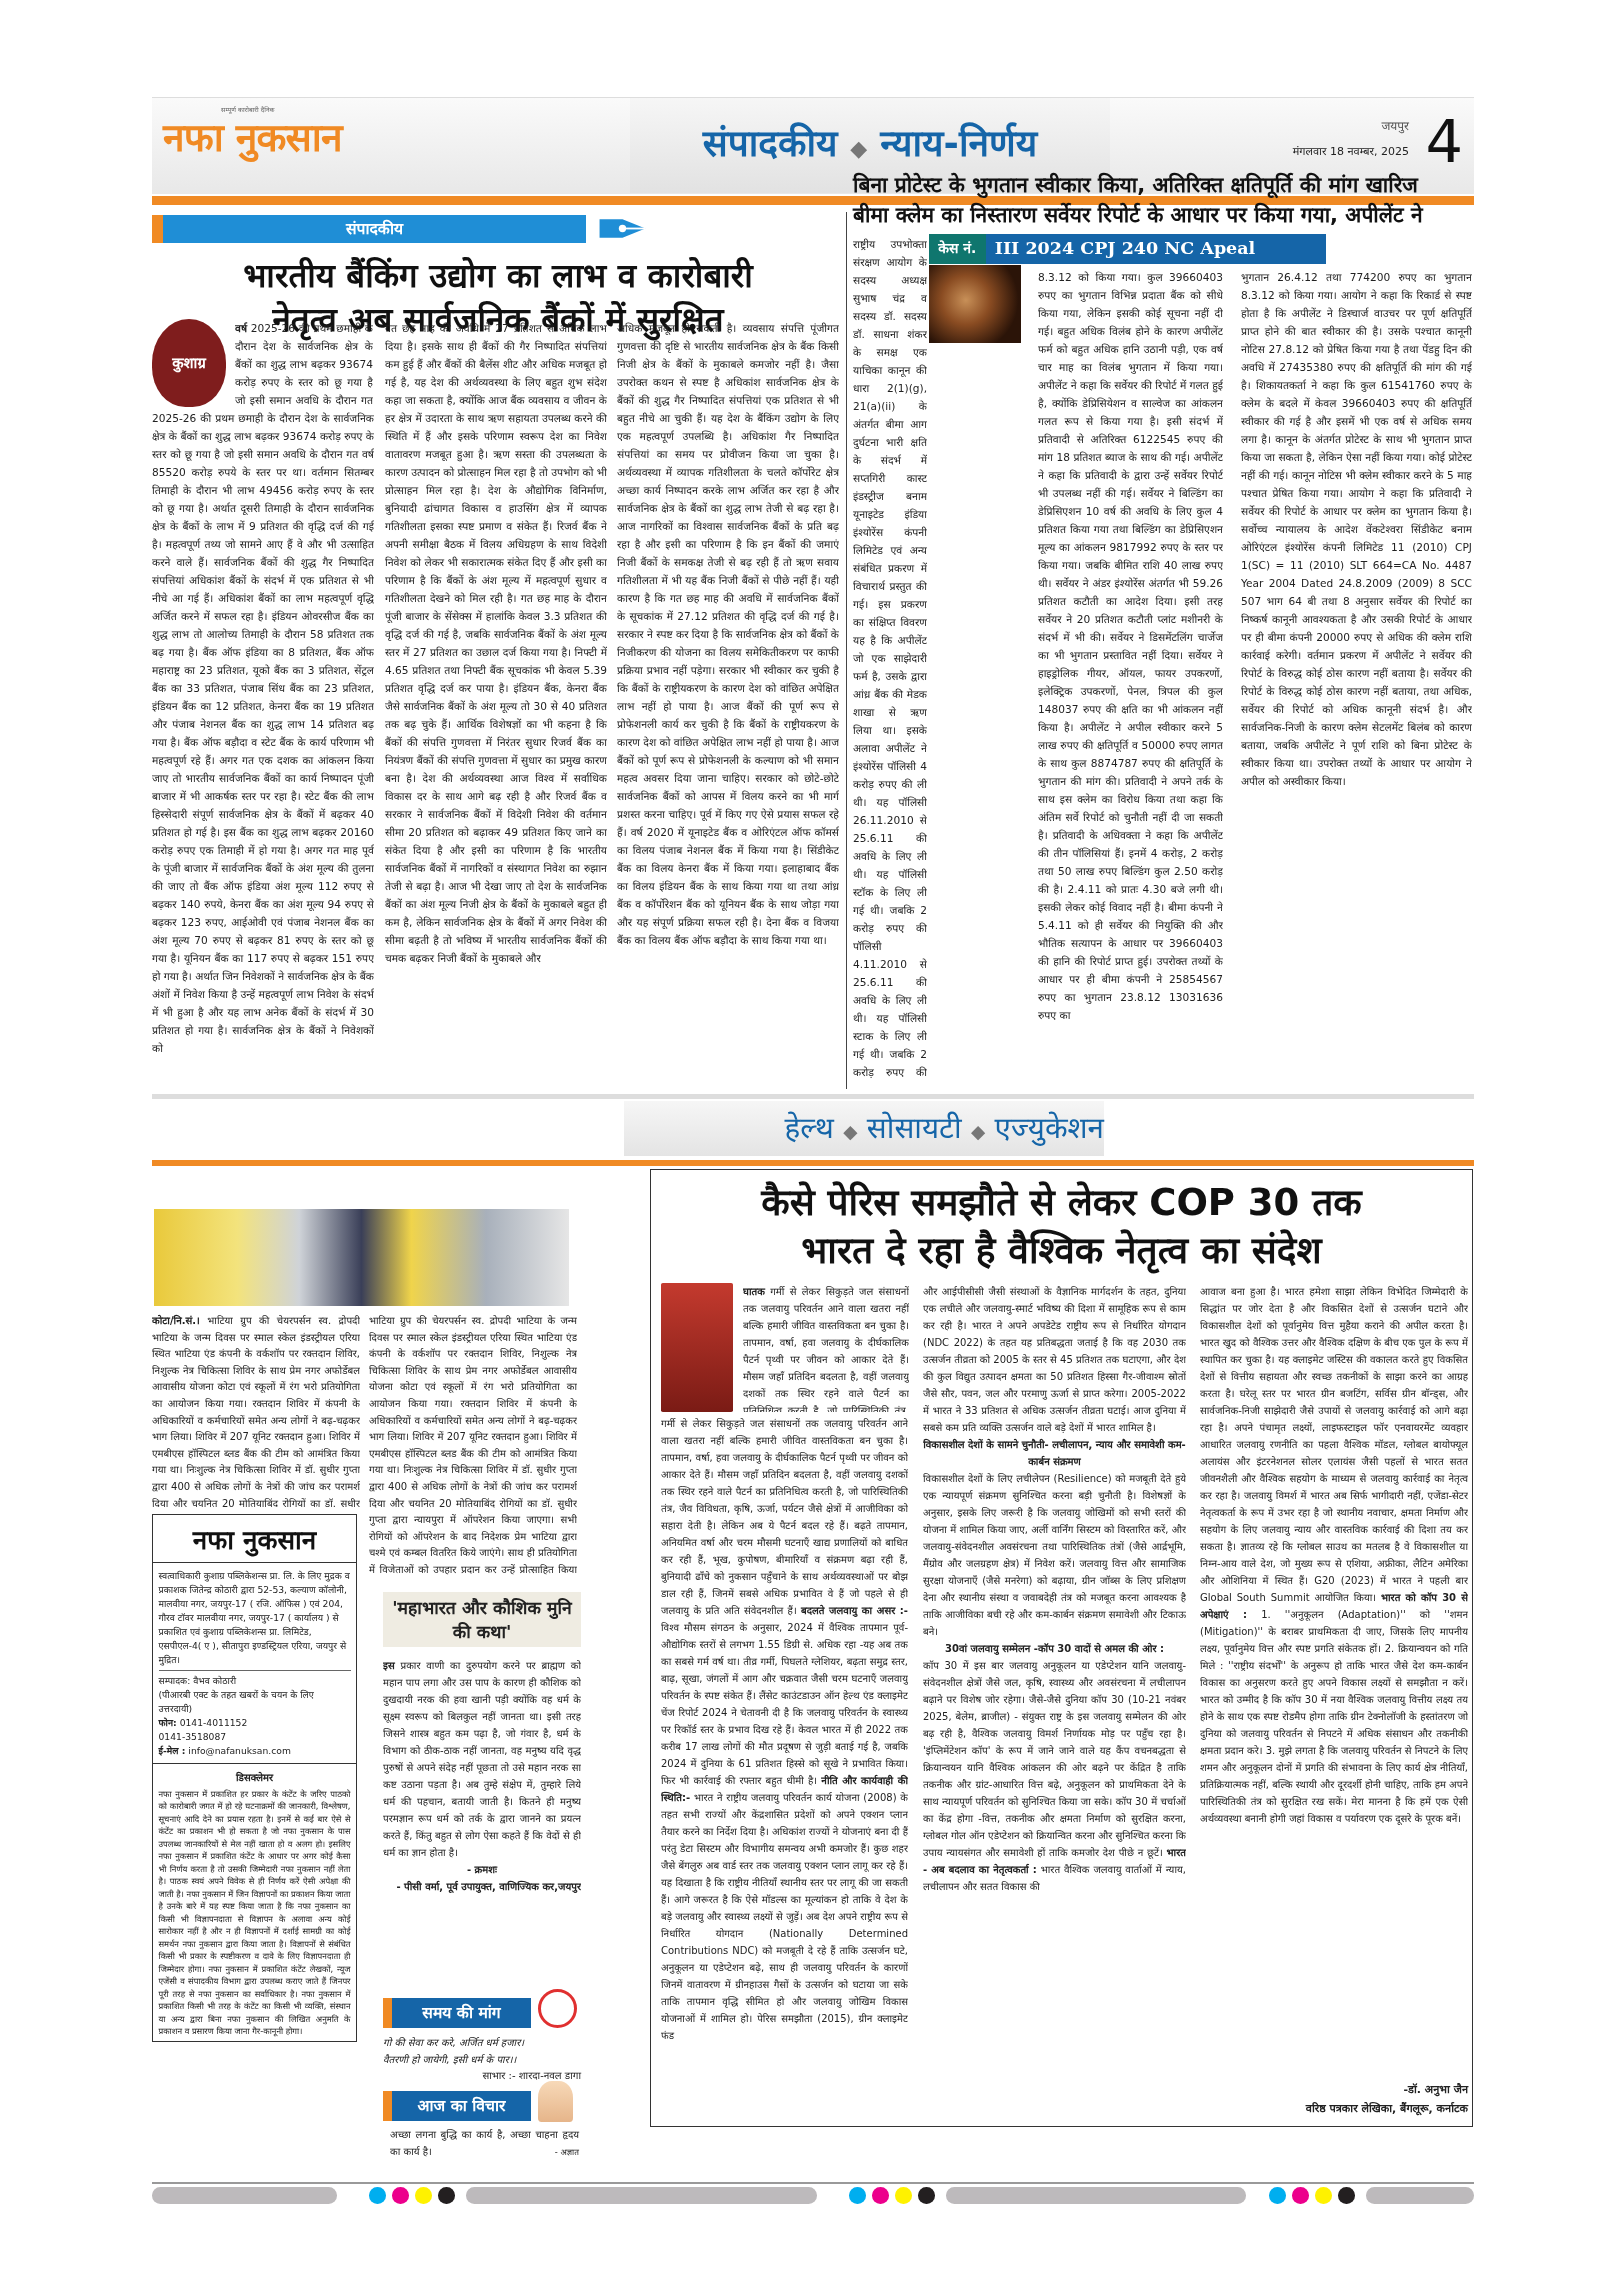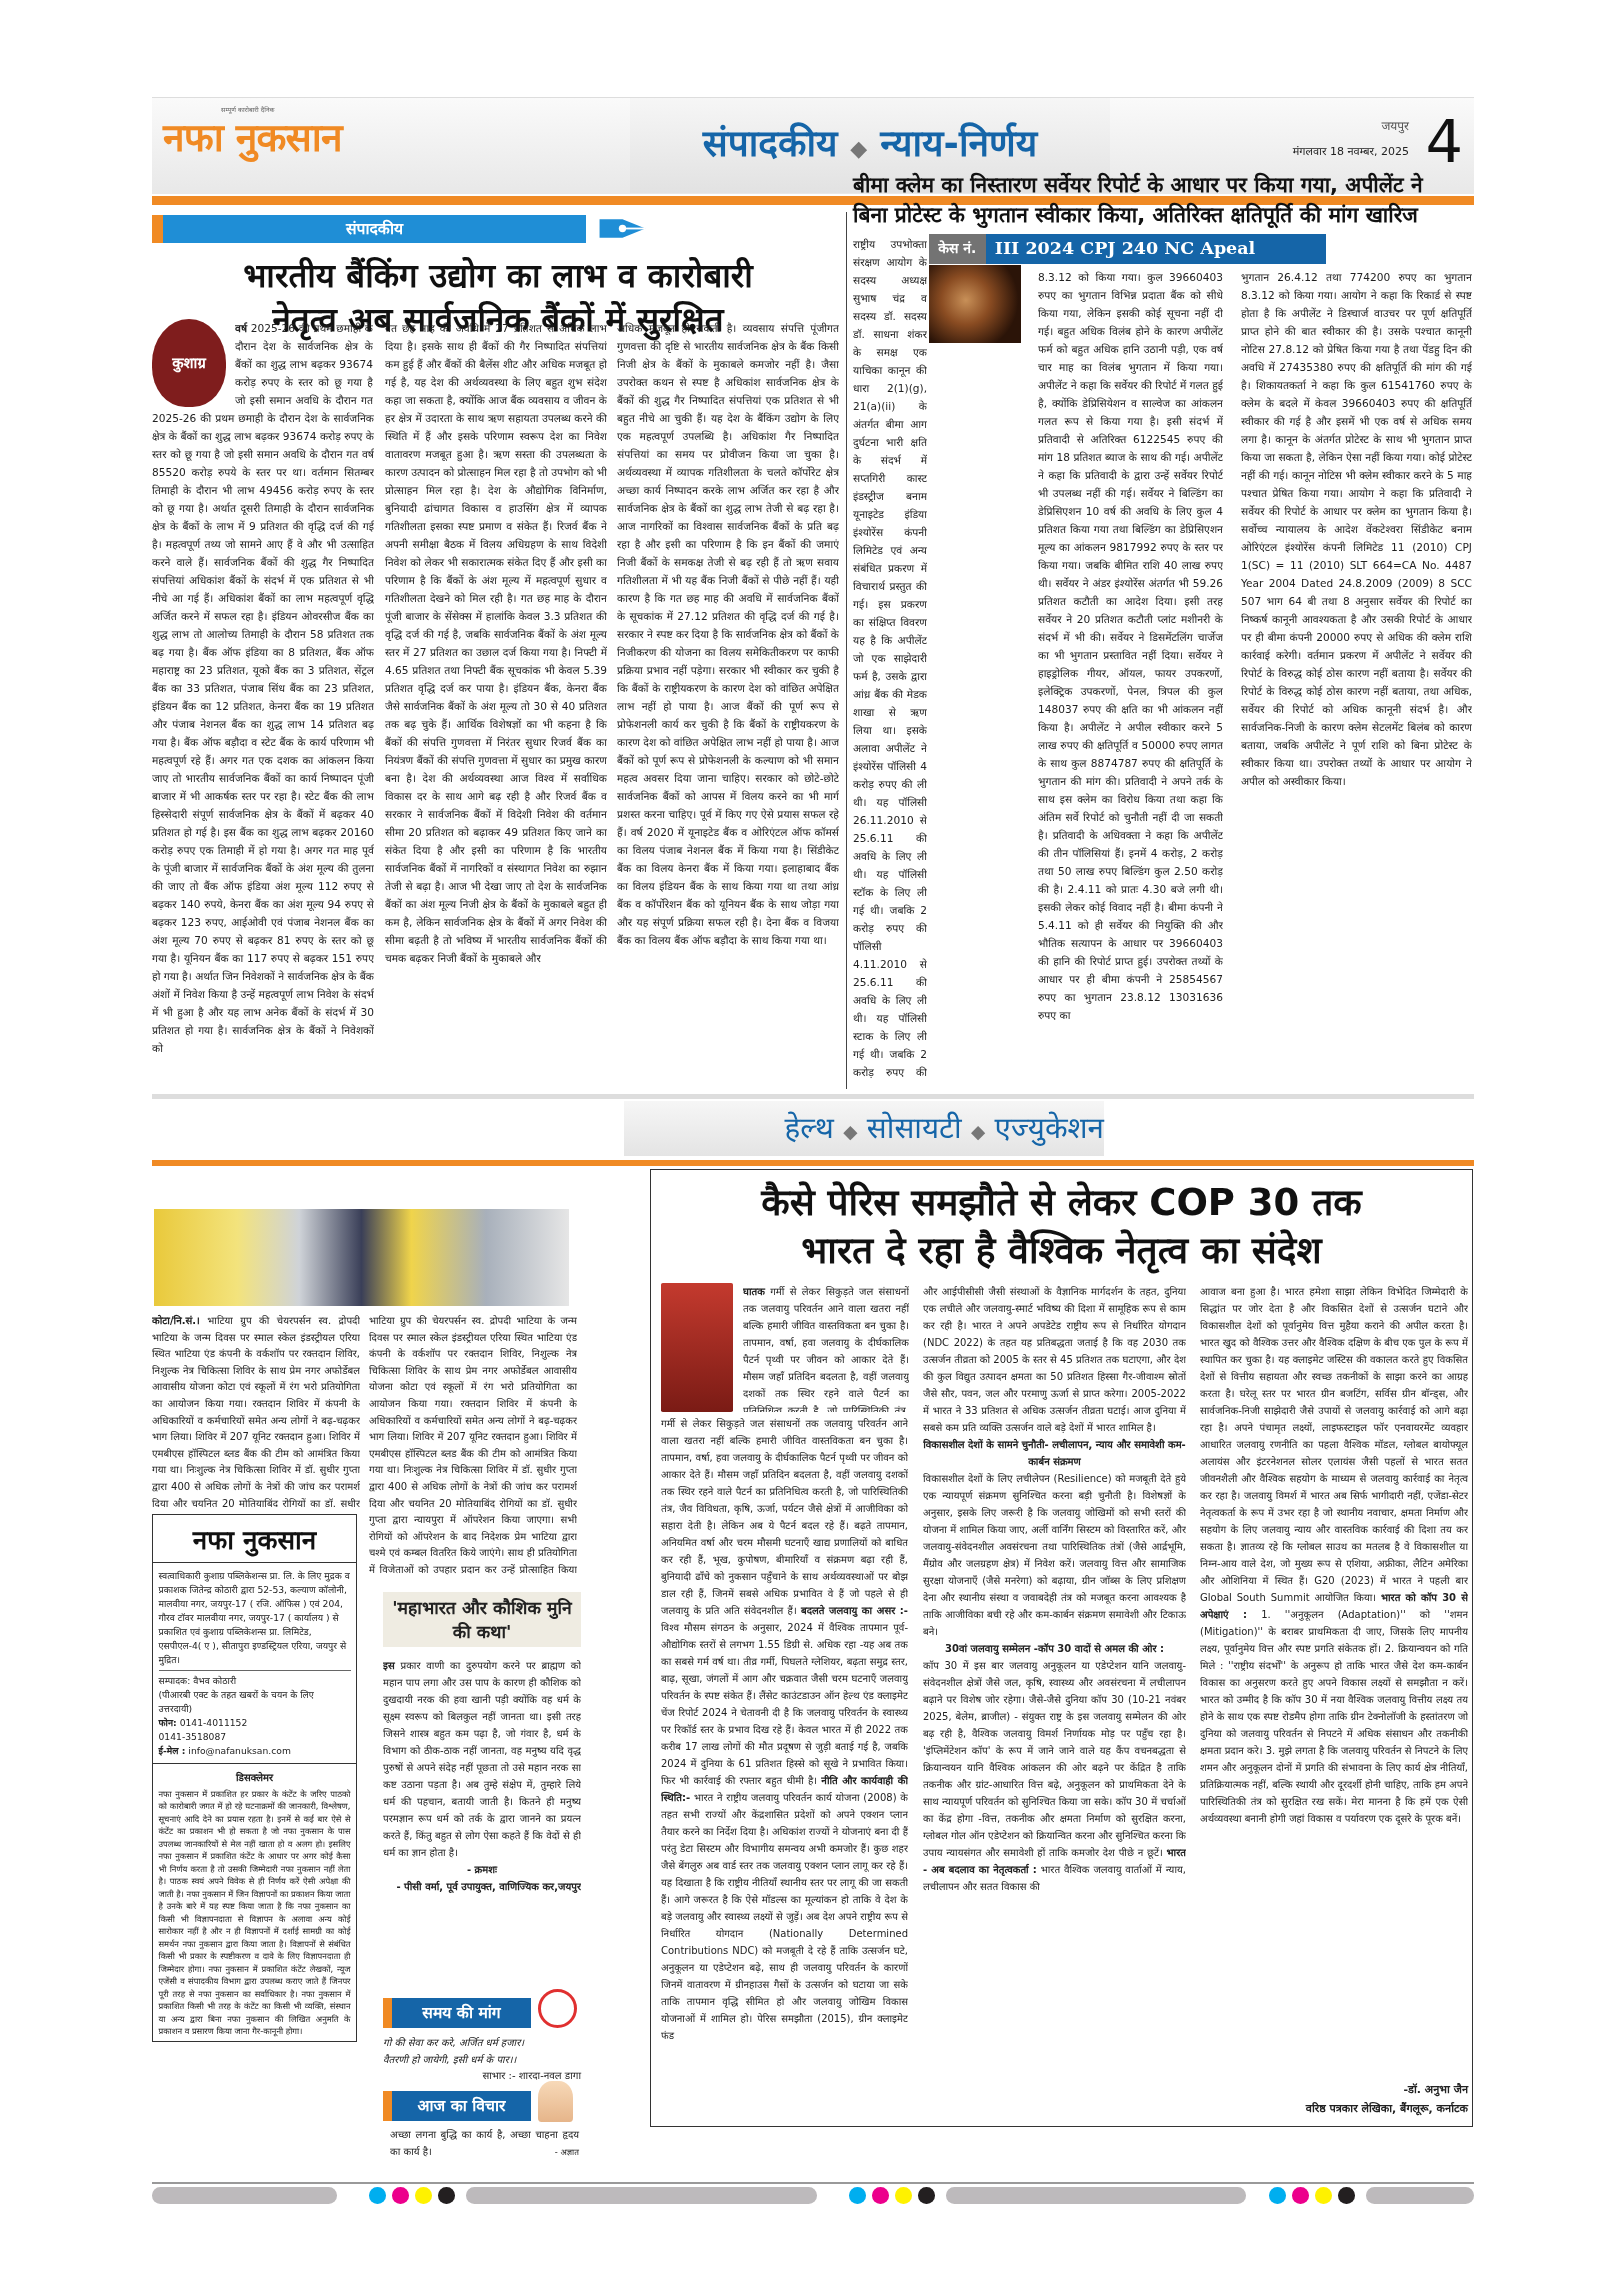--- a/index.html
+++ b/index.html
@@ -16,21 +16,21 @@
 .orangebar{height:9.2px;background:#f08a24;margin-top:1.8px}
 .col{position:absolute;font-size:10.6px;line-height:18px;text-align:justify;color:#222}
 .col p{margin:0}
 .edit-banner{position:absolute;left:0;top:118px;width:434px;height:28px;background:#1f8ed6;color:#fff;text-align:center;font-size:15.7px;line-height:28px;font-weight:bold;border-left:11px solid #f08a24}
 .pen{position:absolute;left:443px;top:113px;width:55px;height:37px}
 .edit-head{position:absolute;left:0;top:157px;width:692px;text-align:center;font-size:33px;font-weight:bold;line-height:44px;color:#111}
 .logo-blob{position:absolute;left:0;top:222px;width:74px;height:88px;background:#7f1d1d;border-radius:50% 50% 45% 45%;color:#fff;font-size:14.8px;text-align:center;line-height:88px;font-weight:bold}
 .vrule{position:absolute;width:0.9px;background:#444}
 .court-head{position:absolute;left:701px;top:74px;width:620px;font-size:21px;line-height:29.5px;font-weight:bold;color:#111}
 .case-bar{position:absolute;left:777px;top:137px;width:397px;height:29.5px;display:flex}
-.case-label{background:#737373;color:#fff;font-weight:bold;font-size:14px;line-height:29.5px;padding:0 9.2px}
+.case-label{background:#0f766e;color:#fff;font-weight:bold;font-size:14px;line-height:29.5px;padding:0 9.2px}
 .case-no{background:#1565a8;color:#fff;font-weight:bold;font-size:17.5px;line-height:29.5px;padding:0 9.2px;font-family:"DejaVu Serif",serif;flex:1}
 .gavel{position:absolute;left:777px;top:168px;width:92px;height:78px;background:radial-gradient(circle at 40% 45%,#c89058 0,#8a4c22 35%,#2b1408 75%)}
 .notice{position:absolute;left:1089px;top:863px;width:185px;border:0.9px solid #222}
 .notice-h{background:#111;color:#fff;text-align:center;font-weight:bold;font-size:18.5px;padding:5.5px 0}
 .notice-b{padding:5.5px 6.5px;font-size:10px;line-height:17.5px;text-align:justify}
 .notice-sign{text-align:right;font-weight:bold}
 .midbar{position:absolute;left:0;top:997px;width:1322px;height:4.6px;background:#ddd}
 .mid-title{position:absolute;left:472px;top:1004px;width:480px;height:55px;background:linear-gradient(#f6f6f6,#e4e4e4);text-align:right;line-height:54px;font-size:29.5px;font-weight:normal;color:#1565a8}
 .mid-title .dia{color:#777;font-size:18.5px}
 .orangebar2{position:absolute;left:0;top:1063px;width:1322px;height:5.5px;background:#f08a24}
@@ -97,22 +97,22 @@
     <div class="col" style="left:233px;top:222px;width:222px;height:773px;overflow:hidden">
       <p>गत छह माह की अवधि में 27 प्रतिशत से अधिक लाभ दिया है। इसके साथ ही बैंकों की गैर निष्पादित संपत्तियां कम हुई हैं और बैंकों की बैलेंस शीट और अधिक मजबूत हो गई है, यह देश की अर्थव्यवस्था के लिए बहुत शुभ संदेश कहा जा सकता है, क्योंकि आज बैंक व्यवसाय व जीवन के हर क्षेत्र में उदारता के साथ ऋण सहायता उपलब्ध करने की स्थिति में हैं और इसके परिणाम स्वरूप देश का निवेश वातावरण मजबूत हुआ है। ऋण सस्ता की उपलब्धता के कारण उत्पादन को प्रोत्साहन मिल रहा है तो उपभोग को भी प्रोत्साहन मिल रहा है। देश के औद्योगिक विनिर्माण, बुनियादी ढांचागत विकास व हाउसिंग क्षेत्र में व्यापक गतिशीलता इसका स्पष्ट प्रमाण व संकेत हैं। रिजर्व बैंक ने अपनी समीक्षा बैठक में विलय अधिग्रहण के साथ विदेशी निवेश को लेकर भी सकारात्मक संकेत दिए हैं और इसी का परिणाम है कि बैंकों के अंश मूल्य में महत्वपूर्ण सुधार व गतिशीलता देखने को मिल रही है। गत छह माह के दौरान पूंजी बाजार के सेंसेक्स में हालांकि केवल 3.3 प्रतिशत की वृद्धि दर्ज की गई है, जबकि सार्वजनिक बैंकों के अंश मूल्य स्तर में 27 प्रतिशत का उछाल दर्ज किया गया है। निफ्टी में 4.65 प्रतिशत तथा निफ्टी बैंक सूचकांक भी केवल 5.39 प्रतिशत वृद्धि दर्ज कर पाया है। इंडियन बैंक, केनरा बैंक जैसे सार्वजनिक बैंकों के अंश मूल्य तो 30 से 40 प्रतिशत तक बढ़ चुके हैं। आर्थिक विशेषज्ञों का भी कहना है कि बैंकों की संपत्ति गुणवत्ता में निरंतर सुधार रिजर्व बैंक का नियंत्रण बैंकों की संपत्ति गुणवत्ता में सुधार का प्रमुख कारण बना है। देश की अर्थव्यवस्था आज विश्व में सर्वाधिक विकास दर के साथ आगे बढ़ रही है और रिजर्व बैंक व सरकार ने सार्वजनिक बैंकों में विदेशी निवेश की वर्तमान सीमा 20 प्रतिशत को बढ़ाकर 49 प्रतिशत किए जाने का संकेत दिया है और इसी का परिणाम है कि भारतीय सार्वजनिक बैंकों में नागरिकों व संस्थागत निवेश का रुझान तेजी से बढ़ा है। आज भी देखा जाए तो देश के सार्वजनिक बैंकों का अंश मूल्य निजी क्षेत्र के बैंकों के मुकाबले बहुत ही कम है, लेकिन सार्वजनिक क्षेत्र के बैंकों में अगर निवेश की सीमा बढ़ती है तो भविष्य में भारतीय सार्वजनिक बैंकों की चमक बढ़कर निजी बैंकों के मुकाबले और</p>
     </div>
     <div class="col" style="left:465px;top:222px;width:222px;height:773px;overflow:hidden">
       <p>अधिक मजबूत हो सकती है। व्यवसाय संपत्ति पूंजीगत गुणवत्ता की दृष्टि से भारतीय सार्वजनिक क्षेत्र के बैंक किसी निजी क्षेत्र के बैंकों के मुकाबले कमजोर नहीं है। जैसा उपरोक्त कथन से स्पष्ट है अधिकांश सार्वजनिक क्षेत्र के बैंकों की शुद्ध गैर निष्पादित संपत्तियां एक प्रतिशत से भी बहुत नीचे आ चुकी हैं। यह देश के बैंकिंग उद्योग के लिए एक महत्वपूर्ण उपलब्धि है। अधिकांश गैर निष्पादित संपत्तियां का समय पर प्रोवीजन किया जा चुका है। अर्थव्यवस्था में व्यापक गतिशीलता के चलते कॉर्पोरेट क्षेत्र अच्छा कार्य निष्पादन करके लाभ अर्जित कर रहा है और सार्वजनिक क्षेत्र के बैंकों का शुद्ध लाभ तेजी से बढ़ रहा है। आज नागरिकों का विश्वास सार्वजनिक बैंकों के प्रति बढ़ रहा है और इसी का परिणाम है कि इन बैंकों की जमाएं निजी बैंकों के समकक्ष तेजी से बढ़ रही हैं तो ऋण सवाय गतिशीलता में भी यह बैंक निजी बैंकों से पीछे नहीं हैं। यही कारण है कि गत छह माह की अवधि में सार्वजनिक बैंकों के सूचकांक में 27.12 प्रतिशत की वृद्धि दर्ज की गई है। सरकार ने स्पष्ट कर दिया है कि सार्वजनिक क्षेत्र को बैंकों के निजीकरण की योजना का विलय समेकितीकरण पर काफी प्रक्रिया प्रभाव नहीं पड़ेगा। सरकार भी स्वीकार कर चुकी है कि बैंकों के राष्ट्रीयकरण के कारण देश को वांछित अपेक्षित लाभ नहीं हो पाया है। आज बैंकों की पूर्ण रूप से प्रोफेशनली कार्य कर चुकी है कि बैंकों के राष्ट्रीयकरण के कारण देश को वांछित अपेक्षित लाभ नहीं हो पाया है। आज बैंकों को पूर्ण रूप से प्रोफेशनली के कल्याण को भी समान महत्व अवसर दिया जाना चाहिए। सरकार को छोटे-छोटे सार्वजनिक बैंकों को आपस में विलय करने का भी मार्ग प्रशस्त करना चाहिए। पूर्व में किए गए ऐसे प्रयास सफल रहे हैं। वर्ष 2020 में यूनाइटेड बैंक व ओरिएंटल ऑफ कॉमर्स का विलय पंजाब नेशनल बैंक में किया गया है। सिंडीकेट बैंक का विलय केनरा बैंक में किया गया। इलाहाबाद बैंक का विलय इंडियन बैंक के साथ किया गया था तथा आंध्र बैंक व कॉर्पोरेशन बैंक को यूनियन बैंक के साथ जोड़ा गया और यह संपूर्ण प्रक्रिया सफल रही है। देना बैंक व विजया बैंक का विलय बैंक ऑफ बड़ौदा के साथ किया गया था।</p>
     </div>
   </div>
   <div class="vrule" style="left:694px;top:115px;height:877px"></div>
 
   <div class="court-head">
+    <div>बिना प्रोटेस्ट के भुगतान स्वीकार किया, अतिरिक्त क्षतिपूर्ति की मांग खारिज</div>
     <div>बीमा क्लेम का निस्तारण सर्वेयर रिपोर्ट के आधार पर किया गया, अपीलेंट ने</div>
-    <div>बिना प्रोटेस्ट के भुगतान स्वीकार किया, अतिरिक्त क्षतिपूर्ति की मांग खारिज</div>
   </div>
   <div class="case-bar">
     <span class="case-label">केस नं.</span>
     <span class="case-no">III 2024 CPJ 240 NC Apeal 1488-1489-1490</span>
   </div>
   <div class="gavel"></div>
   <div class="col" style="left:701px;top:138px;width:74px;height:849px;overflow:hidden">
     <p>राष्ट्रीय उपभोक्ता संरक्षण आयोग के सदस्य अध्यक्ष सुभाष चंद्र व सदस्य डॉ. सदस्य डॉ. साधना शंकर के समक्ष एक याचिका कानून की धारा 2(1)(g), 21(a)(ii) के अंतर्गत बीमा आग दुर्घटना भारी क्षति के संदर्भ में सप्तगिरी कास्ट इंडस्ट्रीज बनाम यूनाइटेड इंडिया इंश्योरेंस कंपनी लिमिटेड एवं अन्य संबंधित प्रकरण में विचारार्थ प्रस्तुत की गई। इस प्रकरण का संक्षिप्त विवरण यह है कि अपीलेंट जो एक साझेदारी फर्म है, उसके द्वारा आंध्र बैंक की मेडक शाखा से ऋण लिया था। इसके अलावा अपीलेंट ने इंश्योरेंस पॉलिसी 4 करोड़ रुपए की ली थी। यह पॉलिसी 26.11.2010 से 25.6.11 की अवधि के लिए ली थी। यह पॉलिसी स्टॉक के लिए ली गई थी। जबकि 2 करोड़ रुपए की पॉलिसी 4.11.2010 से 25.6.11 की अवधि के लिए ली थी। यह पॉलिसी स्टाक के लिए ली गई थी। जबकि 2 करोड़ रुपए की पॉलिसी 4.11.2010 से 3.5.11 की अवधि के लिए प्रतिवादी एक संख्या टेक्निक उत्पादों के संदर्भ में ली थी। इसमें कच्चा माल फिनिश्ड तथा फिनिश्ड उत्पादों के पैकिंग उत्पाद कांटेन सीड कपास शामिल है। इसके अलावा प्रतिवादी 2 से एक पॉलिसी 3 लाख रुपए की 10.11.10 से 25.5.11 की अवधि के लिए ली गई। यह कांटन जिन तथा प्रेसिंग हाउस के लिए ली गई। फैक्ट्री बिल्डिंग 40 लाख रुपए, 5 लाख फर्नीचर फिक्सरी, 5 लाख रुपए प्लांट मशीनरी और 2.5 करोड़ की पॉलिसी प्रतिवादी संख्या 3 से ली गई। प्रतिवादी संख्या 4 बीमा कंपनी का क्षेत्रीय कार्यालय है। 2.4.11 को प्रातः 4.30 बजे आग लगने से 61511760 रुपए की क्षति हुई, लेकिन अपीलेंट के लिए 39660403 रुपए क्लेम का आंकलन सर्वेयर के द्वारा किया गया। दोनों पक्षों के बीच बहस बातचीत व पत्र व्यवहार के पश्चात अंततः 25854567 रुपए का भुगतान 23.8.12 को प्रतिवादी संख्या एक के द्वारा किया गया। जबकि प्रतिवादी संख्या 2 ने 13031636 रुपए का भुगतान किया। यह भुगतान 23.8.12 को किया गया तथा प्रतिवादी संख्या 3 के द्वारा 774200 रुपए का भुगतान</p>
   </div>
   <div class="col" style="left:886px;top:171px;width:185px;height:817px;overflow:hidden">

